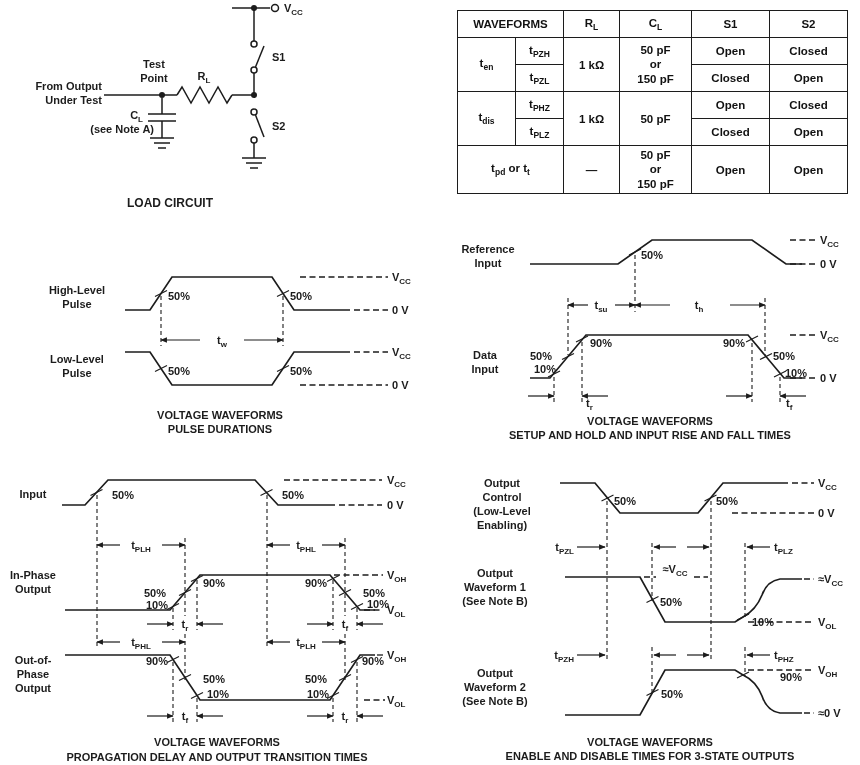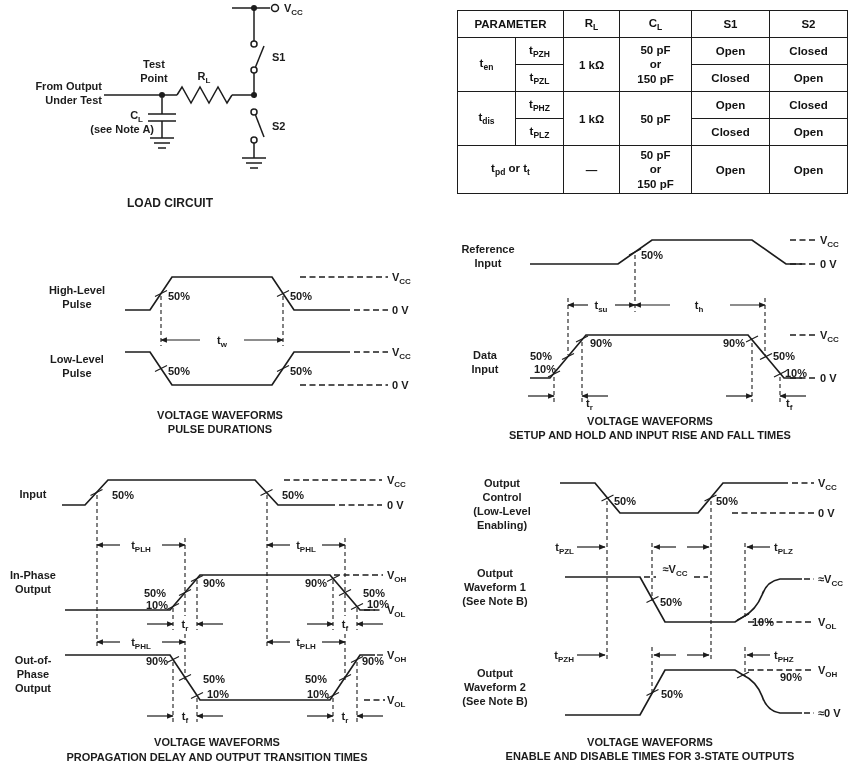--- a/index.html
+++ b/index.html
@@ -96,21 +96,21 @@
   <colgroup>
       <col style="width:58px">
       <col style="width:48px">
       <col style="width:56px">
       <col style="width:72px">
       <col style="width:78px">
       <col style="width:78px">
     </colgroup>
   <tbody>
       <tr>
-    <th colspan="2">PARAMETER</th>
+    <th colspan="2">WAVEFORMS</th>
     <th><span>R</span><span class="sub">L</span></th>
     <th><span>C</span><span class="sub">L</span></th>
     <th>S1</th>
     <th>S2</th>
   </tr>
   <tr class="r27">
     <td rowspan="2"><span>t</span><span class="sub">en</span></td>
     <td><span>t</span><span class="sub">PZH</span></td>
     <td rowspan="2">1 kΩ</td>
     <td rowspan="2" class="pre">50 pF

